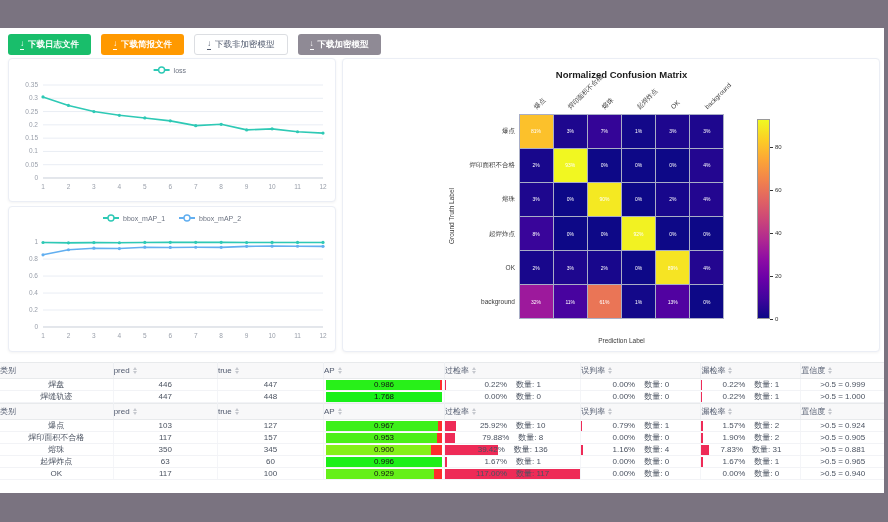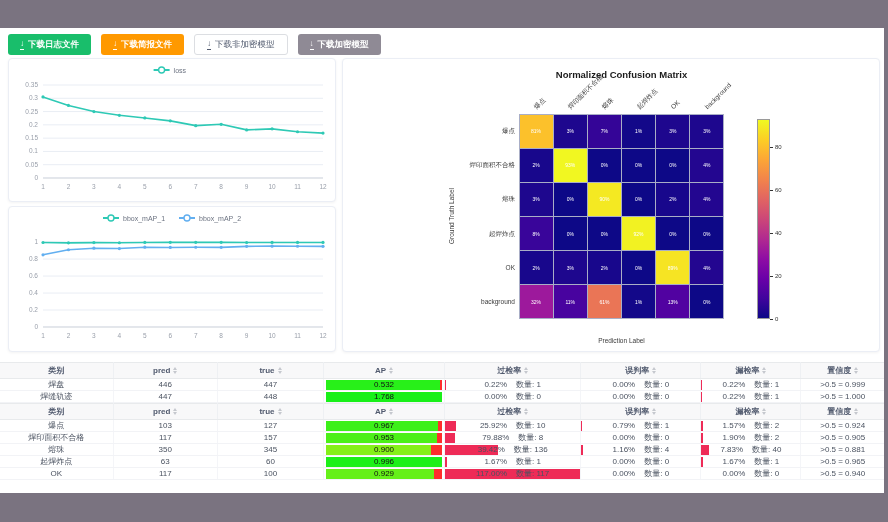--- a/index.html
+++ b/index.html
@@ -38,23 +38,23 @@
                font-size:6.5px; color:#3a3a3a; }
   .cm-ylabel { position:absolute; left:108px; top:157px; transform:translate(-50%,-50%) rotate(-90deg);
                font-size:6.5px; color:#3a3a3a; white-space:nowrap; }
   .cm-cbar   { position:absolute; left:414px; top:60px; width:13px; height:200px; border:1px solid #9a9a9a; }
   .cm-cbtick { position:absolute; left:432px; font-size:6px; color:#333; }
   .cm-cbtick::before { content:''; position:absolute; left:-5px; top:3px; width:3px; height:1px; background:#333; }
 
   
   .tables { position:absolute; left:0; top:334px; width:884px; }
   .tbl { width:100%; border-collapse:collapse; table-layout:fixed; }
-  .tbl th { background:#f8f8f9; color:#515a6e; font-size:8px; font-weight:700; height:16px;
+  .tbl th { background:#f8f8f9; color:#515a6e; font-size:8px; font-weight:400; height:16px;
             border-top:1px solid #e8eaec; border-bottom:1px solid #e8eaec; border-right:1px solid #eef0f3;
-            text-align:center; }
+            text-align:left; }
   .tbl th:last-child, .tbl td:last-child { border-right:none; }
   .tbl td { color:#4a5260; font-size:8px; height:11px; text-align:center;
             border-bottom:1px solid #f2f3f6; border-right:1px solid #f4f5f8; padding:0; }
   .sort { display:inline-flex; flex-direction:column; gap:1px; margin-left:3px; vertical-align:middle; }
   .sort i { display:block; width:0; height:0; border-left:2.5px solid transparent; border-right:2.5px solid transparent; }
   .sort .up { border-bottom:3px solid #c5c8ce; }
   .sort .dn { border-top:3px solid #c5c8ce; }
   .apbar { position:relative; height:10px; margin:0 2px; background:#ff2d2d; overflow:hidden; }
   .apfill { position:absolute; left:0; top:0; bottom:0; }
   .apbar span { position:absolute; left:0; right:0; top:0; line-height:10px; font-size:8px; color:#111; }
@@ -315,21 +315,21 @@
             </tr>
           </thead>
           <tbody>
             <tr>
               <td>焊盘</td>
               <td>446</td>
               <td>447</td>
               <td>
                 <div class="apbar">
                   <div class="apfill" style="width: 98.6%; background: rgb(40, 240, 25);"></div>
-                  <span>0.532</span>
+                  <span>0.986</span>
                 </div>
               </td>
               <td class="ratecell"><div class="ratebar" style="width: 0.22%;"></div><span class="rtxt">0.22%</span><span class="rcount">数量: 1</span></td>
               <td class="ratecell"><span class="rtxt">0.00%</span><span class="rcount">数量: 0</span></td>
               <td class="ratecell"><div class="ratebar" style="width: 0.22%;"></div><span class="rtxt">0.22%</span><span class="rcount">数量: 1</span></td>
               <td>&gt;0.5 = 0.999</td>
             </tr>
             <tr>
               <td>焊缝轨迹</td>
               <td>447</td>
@@ -430,21 +430,21 @@
               <td>350</td>
               <td>345</td>
               <td>
                 <div class="apbar">
                   <div class="apfill" style="width: 90%; background: rgb(133, 240, 25);"></div>
                   <span>0.900</span>
                 </div>
               </td>
               <td class="ratecell"><div class="ratebar" style="width: 39.42%;"></div><span class="rtxt">39.42%</span><span class="rcount">数量: 136</span></td>
               <td class="ratecell"><div class="ratebar" style="width: 1.16%;"></div><span class="rtxt">1.16%</span><span class="rcount">数量: 4</span></td>
-              <td class="ratecell"><div class="ratebar" style="width: 7.83%;"></div><span class="rtxt">7.83%</span><span class="rcount">数量: 40</span></td>
+              <td class="ratecell"><div class="ratebar" style="width: 7.83%;"></div><span class="rtxt">7.83%</span><span class="rcount">数量: 31</span></td>
               <td>&gt;0.5 = 0.881</td>
             </tr>
             <tr>
               <td>起焊炸点</td>
               <td>63</td>
               <td>60</td>
               <td>
                 <div class="apbar">
                   <div class="apfill" style="width: 99.6%; background: rgb(29, 240, 25);"></div>
                   <span>0.996</span>

